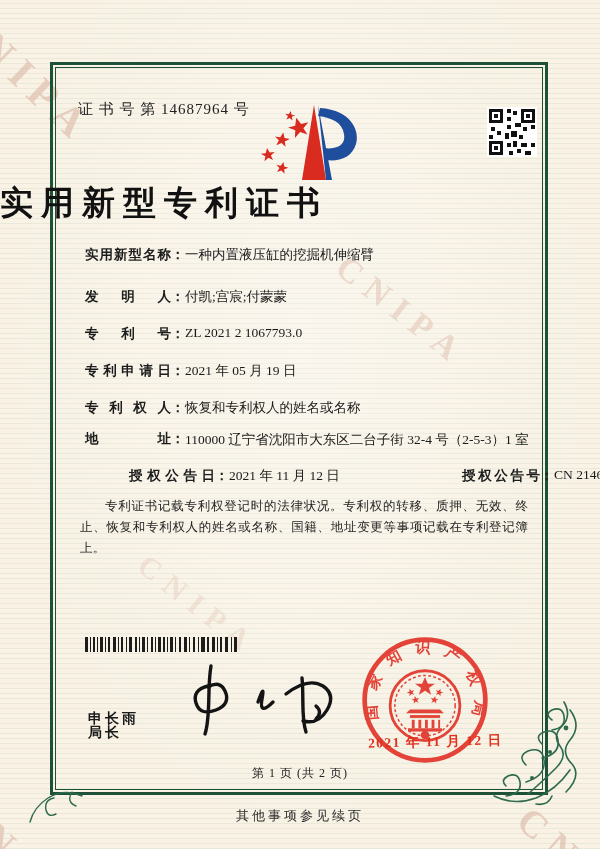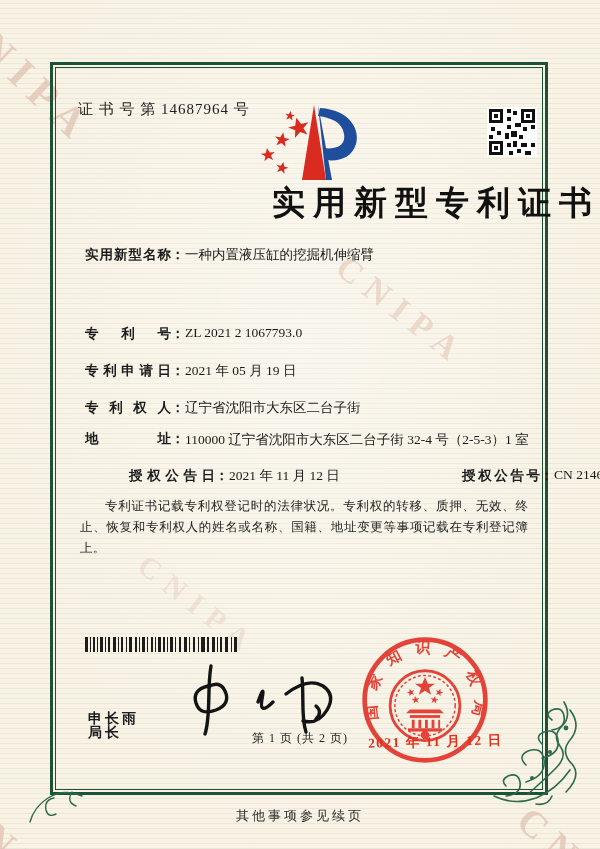--- a/index.html
+++ b/index.html
@@ -22,40 +22,40 @@
   .frame{
     position:absolute;left:50px;top:62px;width:498px;height:733px;
     border:3px solid #1d5138;box-sizing:border-box;
   }
   .frame::after{
     content:"";position:absolute;left:2px;top:2px;right:2px;bottom:2px;
     border:1px solid #1d5138;
   }
   .certno{left:78px;top:100px;font-size:15px;letter-spacing:1px;color:#222;}
   .title{
-    left:0;top:181px;width:100%;text-align:right;
+    left:0;top:181px;width:100%;text-align:left;
     font-size:33px;font-weight:700;letter-spacing:8px;color:#111;
   }
   .row{position:absolute;left:85px;font-size:13.5px;white-space:nowrap;}
   .row .lbl{
     display:inline-block;width:86px;text-align:justify;text-align-last:justify;
     vertical-align:top;font-weight:600;color:#1c1c1c;
   }
   .row .colon{display:inline-block;width:14px;font-weight:600;}
   .row .val{display:inline-block;vertical-align:top;color:#1a1a1a;}
   .row .val.wrap{white-space:normal;width:368px;line-height:20px;}
   .grant2{position:absolute;left:333px;top:0;}
   .paras{
     left:80px;top:496px;width:448px;font-size:12.5px;line-height:21px;
     color:#242424;text-align:justify;
   }
   .paras p{margin:0;text-indent:2em;}
   .commissioner{left:88px;font-family:"Liberation Sans","DejaVu Sans",sans-serif;
     font-weight:700;font-size:14px;letter-spacing:3px;color:#1b1b1b;}
-  .pageno{left:0;top:730px;width:100%;text-align:center;font-size:12px;color:#222;letter-spacing:1px;}
+  .pageno{left:0;top:765px;width:100%;text-align:center;font-size:12px;color:#222;letter-spacing:1px;}
   .footnote{left:0;top:807px;width:100%;text-align:center;font-size:13px;color:#2a2a2a;letter-spacing:3px;}
   .sealdate{
     left:368px;top:733px;font-size:13.5px;font-weight:700;color:#e0301e;
     letter-spacing:1.5px;transform:rotate(-1.5deg);
   }
 </style>
 </head>
 <body>
 
 <div class="page">
@@ -150,28 +150,31 @@
       <use href="#st" transform="translate(30,66) scale(0.62) rotate(14)"></use>
       <use href="#st" transform="translate(38,14) scale(0.5) rotate(8)"></use>
     </g>
   </svg>
 
   <div class="abs title">实用新型专利证书</div>
 
   <div class="row" style="top:246px;">
     <span class="lbl">实用新型名称</span><span class="colon">：</span><span class="val">一种内置液压缸的挖掘机伸缩臂</span>
   </div>
+  <div class="row" style="top:288px;">
+    <span class="lbl">发明人</span><span class="colon">：</span><span class="val">付凯;宫宸;付蒙蒙</span>
+  </div>
   <div class="row" style="top:325px;">
     <span class="lbl">专利号</span><span class="colon">：</span><span class="val">ZL 2021 2 1067793.0</span>
   </div>
   <div class="row" style="top:362px;">
     <span class="lbl">专利申请日</span><span class="colon">：</span><span class="val">2021 年 05 月 19 日</span>
   </div>
   <div class="row" style="top:399px;">
-    <span class="lbl">专利权人</span><span class="colon">：</span><span class="val">辽宁省沈阳市大东区二台子街</span>
+    <span class="lbl">专利权人</span><span class="colon">：</span><span class="val">恢复和专利权人的姓名或名称</span>
   </div>
   <div class="row" style="top:430px;">
     <span class="lbl">地址</span><span class="colon">：</span><span class="val wrap">110000 辽宁省沈阳市大东区二台子街 32-4 号（2-5-3）1 室</span>
   </div>
   <div class="row" style="top:467px;margin-left:44px;">
     <span class="lbl">授权公告日</span><span class="colon">：</span><span class="val">2021 年 11 月 12 日</span>
     <span class="grant2">
       <span class="lbl" style="width:78px;">授权公告号</span><span class="colon">：</span><span class="val">CN 214695803 U</span>
     </span>
   </div>

